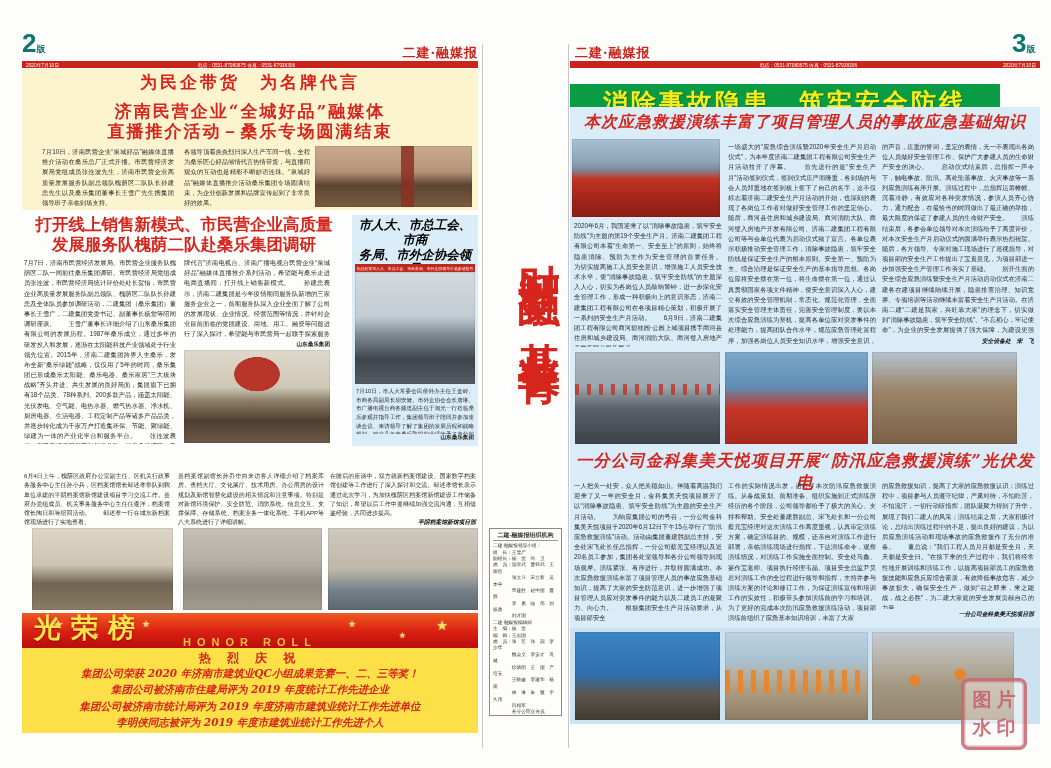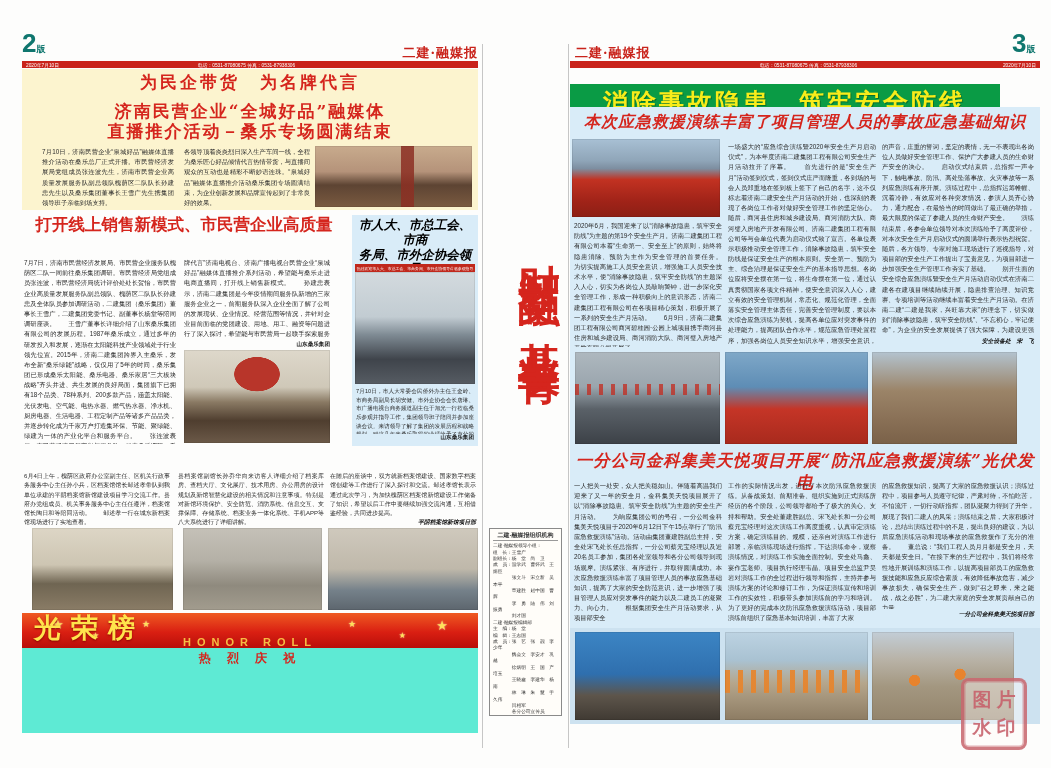--- a/index.html
+++ b/index.html
@@ -48,21 +48,21 @@
      radial-gradient(circle 9px at 62% 48%,rgba(235,130,40,.95) 0 60%,transparent 65%),
      linear-gradient(180deg,#c2cdd6 0%,#b8b2a6 32%,#a39780 62%,#93846c 100%);}
 
   
   .honor-banner{background:linear-gradient(180deg,#ef5a22 0%,#d91f12 55%,#b80e0a 100%);overflow:hidden;}
   .honor-title{position:absolute;left:12px;top:-3px;width:100%;text-align:left;font-size:27px;font-weight:bold;
      color:#ffe44c;font-family:"DejaVu Serif",serif;letter-spacing:10px;text-shadow:0 1px 2px rgba(120,0,0,.8);}
   .honor-sub{position:absolute;left:0;top:23px;width:100%;text-align:center;font-size:11px;font-weight:bold;
      color:#ffd94e;letter-spacing:6px;opacity:.85;}
   .star{position:absolute;color:#ffe05a;text-shadow:0 0 2px rgba(255,255,255,.6);}
-  .honor-area{background:#5eead4;}
+  .honor-area{background:#fde047;}
   .masthead{border:1px solid #8a8a8a;background:#fffdf9;box-sizing:border-box;padding:2px 3px;
      font-size:4.7px;line-height:1.36;color:#333;overflow:hidden;}
   .masthead .mh-title{font-size:6px;font-weight:bold;text-align:center;border-bottom:1px solid #999;
      padding-bottom:1px;margin-bottom:2px;}
   .slogan{writing-mode:vertical-rl;text-orientation:upright;font-size:42px;line-height:1;
      color:#d5251d;font-weight:bold;font-family:"DejaVu Serif",serif;letter-spacing:7px;text-align:center;}
   .green-banner{background:#0a9b45;display:flex;align-items:center;justify-content:center;}
   .green-banner span{color:#f8ec1a;font-size:25px;font-weight:bold;letter-spacing:3px;
      text-shadow:1px 1px 0 rgba(0,60,20,.45);}
   .watermark{border:3px solid rgba(193,86,95,.78);border-radius:8px;background:rgba(255,250,248,.45);
@@ -91,20 +91,21 @@
   <div class="abs" style="left:22px;top:69px;width:456px;height:141px;background:#fcf4cf;">
     <div class="abs red-serif" style="left:0;top:2px;width:456px;font-size:17px;letter-spacing:3px;">为民企带货　为名牌代言</div>
     <div class="abs red-serif" style="left:0;top:31px;width:456px;font-size:17px;letter-spacing:2px;">济南民营企业“全城好品”融媒体</div>
     <div class="abs red-serif" style="left:0;top:51px;width:456px;font-size:17px;letter-spacing:2px;">直播推介活动－桑乐专场圆满结束</div>
     <div class="abs body-txt" style="left:20px;top:78px;width:132px;height:60px;">7月10日，济南民营企业“泉城好品”融媒体直播推介活动在桑乐总厂正式开播。市民营经济发展局党组成员张连波先生，济南市民营企业高质量发展服务队副总领队槐荫区二队队长孙建忠先生以及桑乐集团董事长王雪广先生携集团领导班子亲临到场支持。</div>
     <div class="abs body-txt" style="left:162px;top:78px;width:126px;height:60px;">各领导顶着炎炎烈日深入生产车间一线，全程为桑乐匠心好品倾情代言热情带货，与直播间观众的互动也是精彩不断妙语连珠。“泉城好品”融媒体直播推介活动桑乐集团专场圆满结束，为企业创新发展和品牌宣传起到了非常良好的效果。</div>
     <div class="photo ph-livestream" style="left:293px;top:77px;width:157px;height:61px;"></div>
   </div>
 
   <div class="abs red-sans" style="left:22px;top:215px;width:324px;font-size:16.5px;line-height:1.15;">打开线上销售新模式、市民营企业高质量</div>
+  <div class="abs red-sans" style="left:22px;top:235px;width:324px;font-size:16.5px;line-height:1.15;">发展服务队槐荫二队赴桑乐集团调研</div>
   <div class="abs body-txt" style="left:24px;top:258px;width:152px;height:186px;">7月7日，济南市民营经济发展局、市民营企业服务队槐荫区二队一同前往桑乐集团调研。市民营经济局党组成员张连波，市民营经济局统计评价处处长贺怡，市民营企业高质量发展服务队副总领队、槐荫区二队队长孙建忠及全体队员参加调研活动，二建集团（桑乐集团）董事长王雪广，二建集团党委书记、副董事长杨堂等陪同调研座谈。　　王雪广董事长详细介绍了山东桑乐集团有限公司的发展历程。1987年桑乐成立，通过多年的研发投入和发展，逐渐在太阳能科技产业领域处于行业领先位置。2015年，济南二建集团跨界入主桑乐，发布全新“桑乐绿能”战略，仅仅用了5年的时间，桑乐集团已形成桑乐太阳能、桑乐电器、桑乐家居“三大板块战略”齐头并进、共生发展的良好局面，集团旗下已拥有18个品类、78种系列、200多款产品，涵盖太阳能、光伏发电、空气能、电热水器、燃气热水器、净水机、厨房电器、生活电器、工程定制产品等诸多产品品类，并逐步转化成为千家万户打造集环保、节能、聚绿能、绿建为一体的产业化平台和服务平台。　　张连波表示，市民营经济局很高兴与服务队一起来桑乐调研，看到桑乐集团有较长的发展历史和深厚的发展基础，经历了起起伏伏后，桑乐系列产品成功转型升级。市民营经济局主要承担着指导、协调、服务三大工作职能，近期正与济南日报报业集团联合牵头“为民企带货、为名</div>
   <div class="abs body-txt" style="left:184px;top:258px;width:146px;height:82px;">牌代言”济南电视台、济南广播电视台民营企业“泉城好品”融媒体直播推介系列活动，希望能与桑乐走进电商直播间，打开线上销售新模式。　　孙建忠表示，济南二建集团是今年疫情期间服务队新增的三家服务企业之一，前期服务队深入企业全面了解了公司的发展现状、企业情况、经营范围等情况，并针对企业目前面临的党团建设、用地、用工、融资等问题进行了深入探讨，希望能与市民营局一起联手探索服务企业的合作共赢，带动企业全方位高质量发展。</div>
   <div class="abs caption" style="left:184px;top:341px;width:146px;">山东桑乐集团</div>
   <div class="photo ph-meeting" style="left:184px;top:350px;width:146px;height:93px;"></div>
 
   <div class="abs" style="left:352px;top:215px;width:126px;height:231px;background:#d9ecf8;">
     <div class="abs script-blue prewrap" style="left:2px;top:3px;width:122px;font-size:12.5px;line-height:1.18;text-align:center;">市人大、市总工会、市商
 务局、市外企协会领导
 一行莅临桑乐参观指导</div>
     <div class="abs photostrip" style="left:3px;top:49px;width:120px;height:8px;">热烈欢迎市人大、市总工会、市商务局、市外企协领导莅临参观指导</div>
@@ -126,20 +127,24 @@
     <span class="star" style="left:70px;top:18px;font-size:8px;">★</span>
     <span class="star" style="left:120px;top:6px;font-size:9px;">★</span>
     <span class="star" style="right:30px;top:5px;font-size:13px;">★</span>
     <span class="star" style="right:72px;top:18px;font-size:8px;">★</span>
     <span class="star" style="right:122px;top:6px;font-size:9px;">★</span>
     <div class="honor-title">光荣榜</div>
     <div class="honor-sub">HONOR ROLL</div>
   </div>
   <div class="abs honor-area" style="left:22px;top:648px;width:456px;height:85px;">
     <div class="abs red-serif" style="left:0;top:2px;width:456px;font-size:12px;letter-spacing:6px;">热 烈 庆 祝</div>
+    <div class="abs script-red prewrap" style="left:0;top:17px;width:456px;font-size:10.5px;line-height:1.55;text-align:center;">集团公司荣获 2020 年济南市建筑业QC小组成果竞赛一、二、三等奖！
+集团公司被济南市住建局评为 2019 年度统计工作先进企业
+集团公司被济南市统计局评为 2019 年度济南市建筑业统计工作先进单位
+李明侠同志被评为 2019 年度市建筑业统计工作先进个人</div>
   </div>
 
   <div class="abs strip-line" style="left:482px;top:44px;height:704px;"></div>
   <div class="abs strip-line" style="left:568px;top:44px;height:704px;"></div>
   <div class="abs slogan" style="left:492px;top:58px;width:68px;height:450px;">财智交融　基业长青</div>
   <div class="abs masthead" style="left:489px;top:528px;width:73px;height:188px;">
     <div class="mh-title">二建·融媒报组织机构</div>
     <div class="prewrap">二建·融媒报领导小组：
 组　长：王雪广
 副组长：杨　堂　尚　卫

